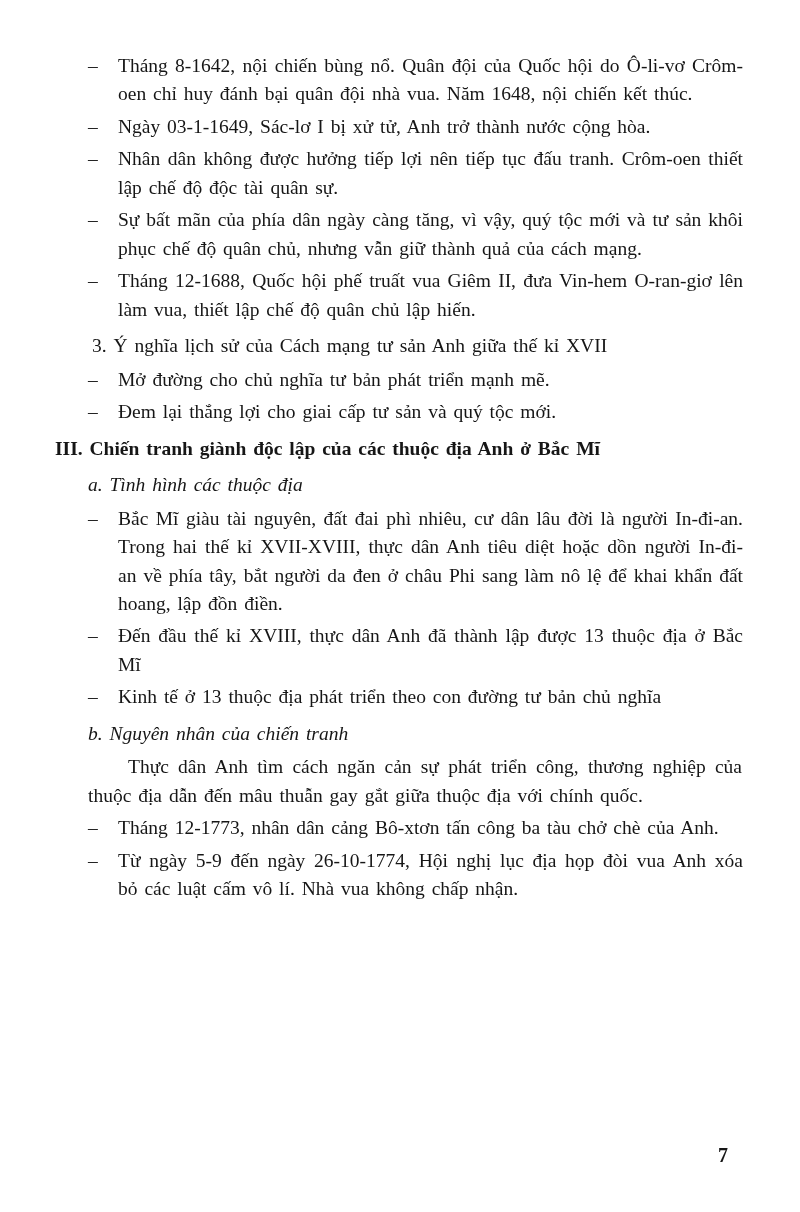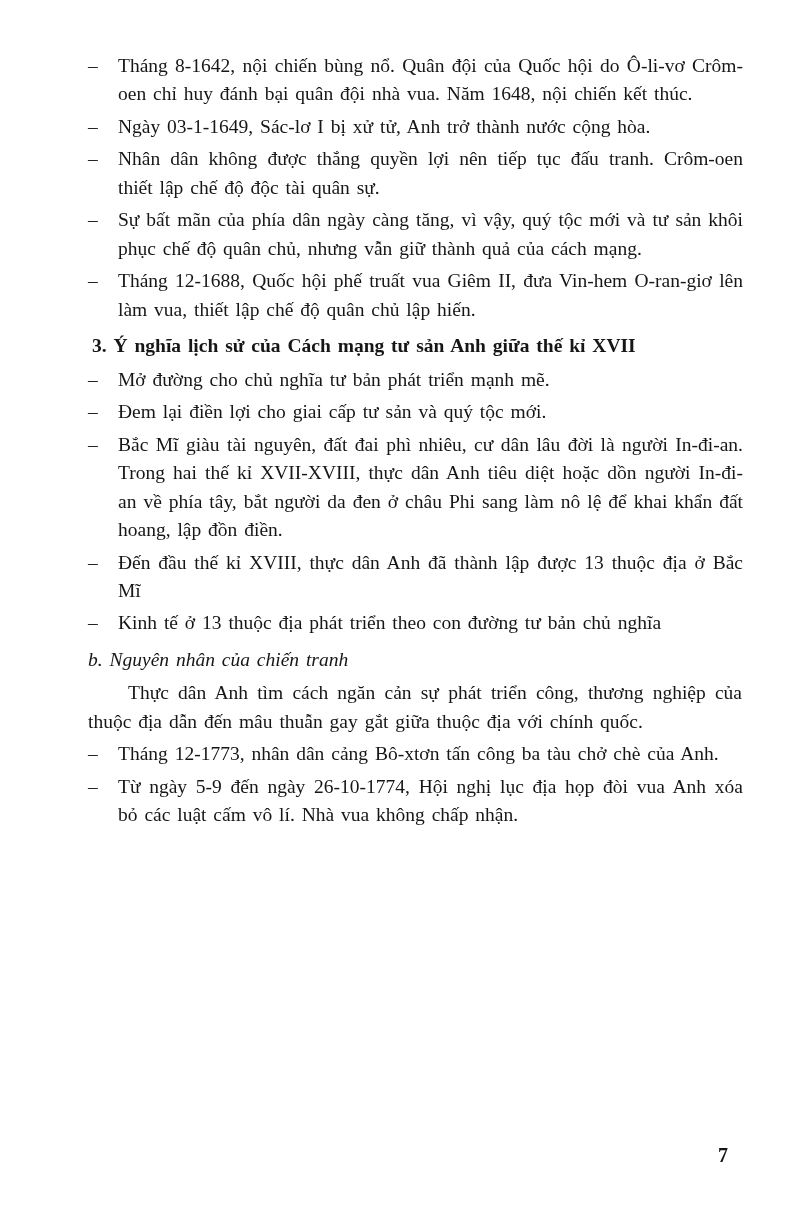--- a/index.html
+++ b/index.html
@@ -15,21 +15,21 @@
     font-size: 19.5px;
     line-height: 1.46;
     word-spacing: 2px;
     padding: 52px 57px 0 55px;
     overflow: hidden;
   }
   .bullet { display: flex; margin: 0 0 4px 33px; }
   .dash { flex: 0 0 30px; }
   .btext { flex: 1; text-align: justify; }
   .h1 { font-weight: 700; margin: 8px 0 5px 0; }
-  .h2 { font-weight: 700; margin: 8px 0 5px 0; padding-left: 63px; text-indent: -26px; }
+  .h2 { font-weight: 400; margin: 8px 0 5px 0; padding-left: 63px; text-indent: -26px; }
   .h3 { font-style: italic; margin: 8px 0 5px 33px; }
   .para { margin: 2px 1px 4px 33px; text-indent: 40px; text-align: justify; }
   .pagenum {
     position: absolute;
     right: 72px;
     bottom: 42px;
     font-weight: 700;
     font-size: 20px;
   }
 </style>
@@ -43,21 +43,21 @@
     <span class="btext">Tháng 8-1642, nội chiến bùng nổ. Quân đội của Quốc hội do Ô-li-vơ Crôm-oen chỉ huy đánh bại quân đội nhà vua. Năm 1648, nội chiến kết thúc.</span>
   </div>
 
   <div class="bullet">
     <span class="dash">–</span>
     <span class="btext">Ngày 03-1-1649, Sác-lơ I bị xử tử, Anh trở thành nước cộng hòa.</span>
   </div>
 
   <div class="bullet">
     <span class="dash">–</span>
-    <span class="btext">Nhân dân không được thắng quyền lợi nên tiếp tục đấu tranh. Crôm-oen thiết lập chế độ độc tài quân sự.</span>
+    <span class="btext">Nhân dân không được hưởng tiếp lợi nên tiếp tục đấu tranh. Crôm-oen thiết lập chế độ độc tài quân sự.</span>
   </div>
 
   <div class="bullet">
     <span class="dash">–</span>
     <span class="btext">Sự bất mãn của phía dân ngày càng tăng, vì vậy, quý tộc mới và tư sản khôi phục chế độ quân chủ, nhưng vẫn giữ thành quả của cách mạng.</span>
   </div>
 
   <div class="bullet">
     <span class="dash">–</span>
     <span class="btext">Tháng 12-1688, Quốc hội phế truất vua Giêm II, đưa Vin-hem O-ran-giơ lên làm vua, thiết lập chế độ quân chủ lập hiến.</span>
@@ -65,25 +65,27 @@
 
   <div class="h2">3. Ý nghĩa lịch sử của Cách mạng tư sản Anh giữa thế kỉ XVII</div>
 
   <div class="bullet">
     <span class="dash">–</span>
     <span class="btext">Mở đường cho chủ nghĩa tư bản phát triển mạnh mẽ.</span>
   </div>
 
   <div class="bullet">
     <span class="dash">–</span>
-    <span class="btext">Đem lại điền lợi cho giai cấp tư sản và quý tộc mới.</span>
+    <span class="btext">Đem lại thắng lợi cho giai cấp tư sản và quý tộc mới.</span>
   </div>
 
+  <div class="h1">III. Chiến tranh giành độc lập của các thuộc địa Anh ở Bắc Mĩ</div>
 
 
+  <div class="h3">a. Tình hình các thuộc địa</div>
 
   <div class="bullet">
     <span class="dash">–</span>
     <span class="btext">Bắc Mĩ giàu tài nguyên, đất đai phì nhiêu, cư dân lâu đời là người In-đi-an. Trong hai thế kỉ XVII-XVIII, thực dân Anh tiêu diệt hoặc dồn người In-đi-an về phía tây, bắt người da đen ở châu Phi sang làm nô lệ để khai khẩn đất hoang, lập đồn điền.</span>
   </div>
 
   <div class="bullet">
     <span class="dash">–</span>
     <span class="btext">Đến đầu thế kỉ XVIII, thực dân Anh đã thành lập được 13 thuộc địa ở Bắc Mĩ</span>
   </div>

